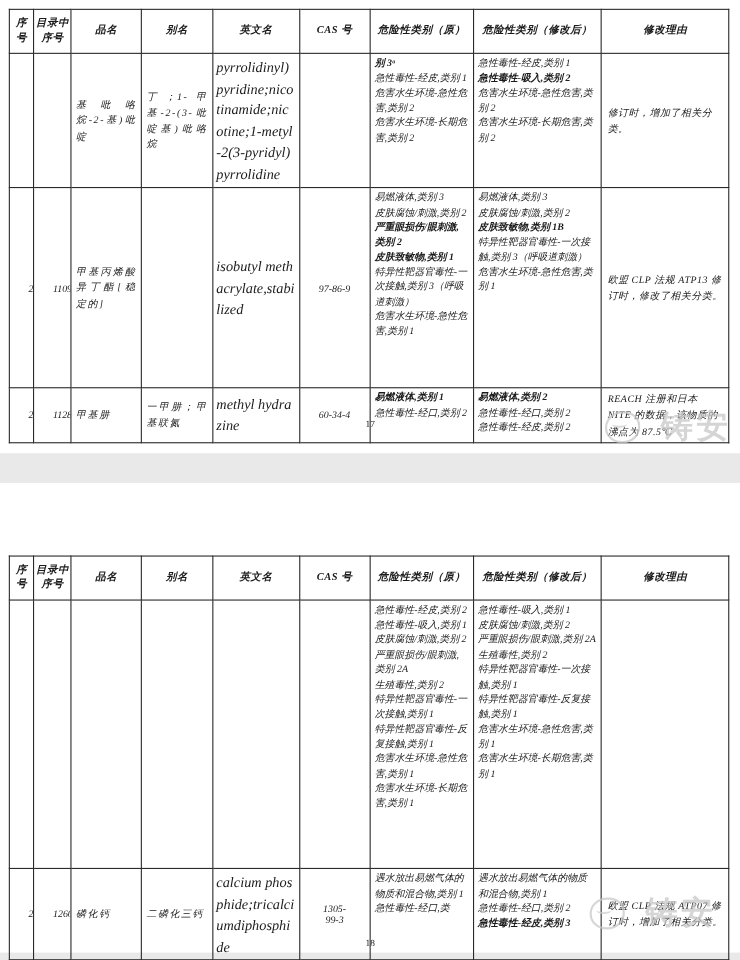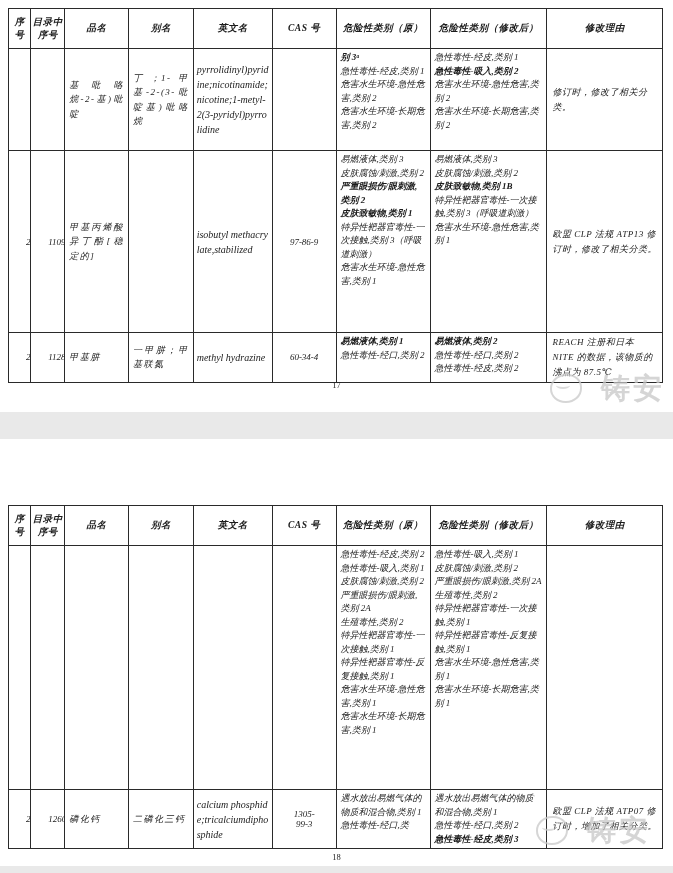--- a/index.html
+++ b/index.html
@@ -34,21 +34,21 @@
   #tableB .r1 > td { height:57px;margin-left:24px; }
 
   .c-seq, .c-cat, .c-cas {
     text-align:center; vertical-align:middle; font-size:9px; padding:17px;
   }
   .c-name, .c-alias {
     vertical-align:middle; padding:2px 4px; font-size:9px;
     letter-spacing:1.5px; line-height:1.6; text-align:justify;
   }
   .c-eng {
-    vertical-align:middle; padding:2px 3px; font-size:10px;
+    vertical-align:middle; padding:2px 3px; font-size:13px;
     word-break:break-all; line-height:1.5; text-align:left;
   }
   .c-orig, .c-rev {
     vertical-align:top; padding:2px 4px; font-size:9px; line-height:13.5px;
     text-align:left;
   }
   .c-reason {
     vertical-align:middle; padding:2px 5px; font-size:9px; line-height:1.65;
     text-align:left; letter-spacing:0.5px;
   }
@@ -126,21 +126,21 @@
                 <div class="hz">急性毒性-经皮,类别 1</div>
                 <div class="hz">危害水生环境-急性危害,类别 2</div>
                 <div class="hz">危害水生环境-长期危害,类别 2</div>
               </td>
               <td class="c-rev">
                 <div class="hz">急性毒性-经皮,类别 1</div>
                 <div class="hz b">急性毒性-吸入,类别 2</div>
                 <div class="hz">危害水生环境-急性危害,类别 2</div>
                 <div class="hz">危害水生环境-长期危害,类别 2</div>
               </td>
-              <td class="c-reason">修订时，修改了相关分类。</td>
+              <td class="c-reason">修订时，增加了相关分类。</td>
             </tr>
             <tr class="r1">
               <td class="c-seq">27</td>
               <td class="c-cat">1109</td>
               <td class="c-name">甲基丙烯酸异丁酯[稳定的]</td>
               <td class="c-alias"></td>
               <td class="c-eng">isobutyl methacrylate,stabilized</td>
               <td class="c-cas">97-86-9</td>
               <td class="c-orig">
                 <div class="hz">易燃液体,类别 3</div>

